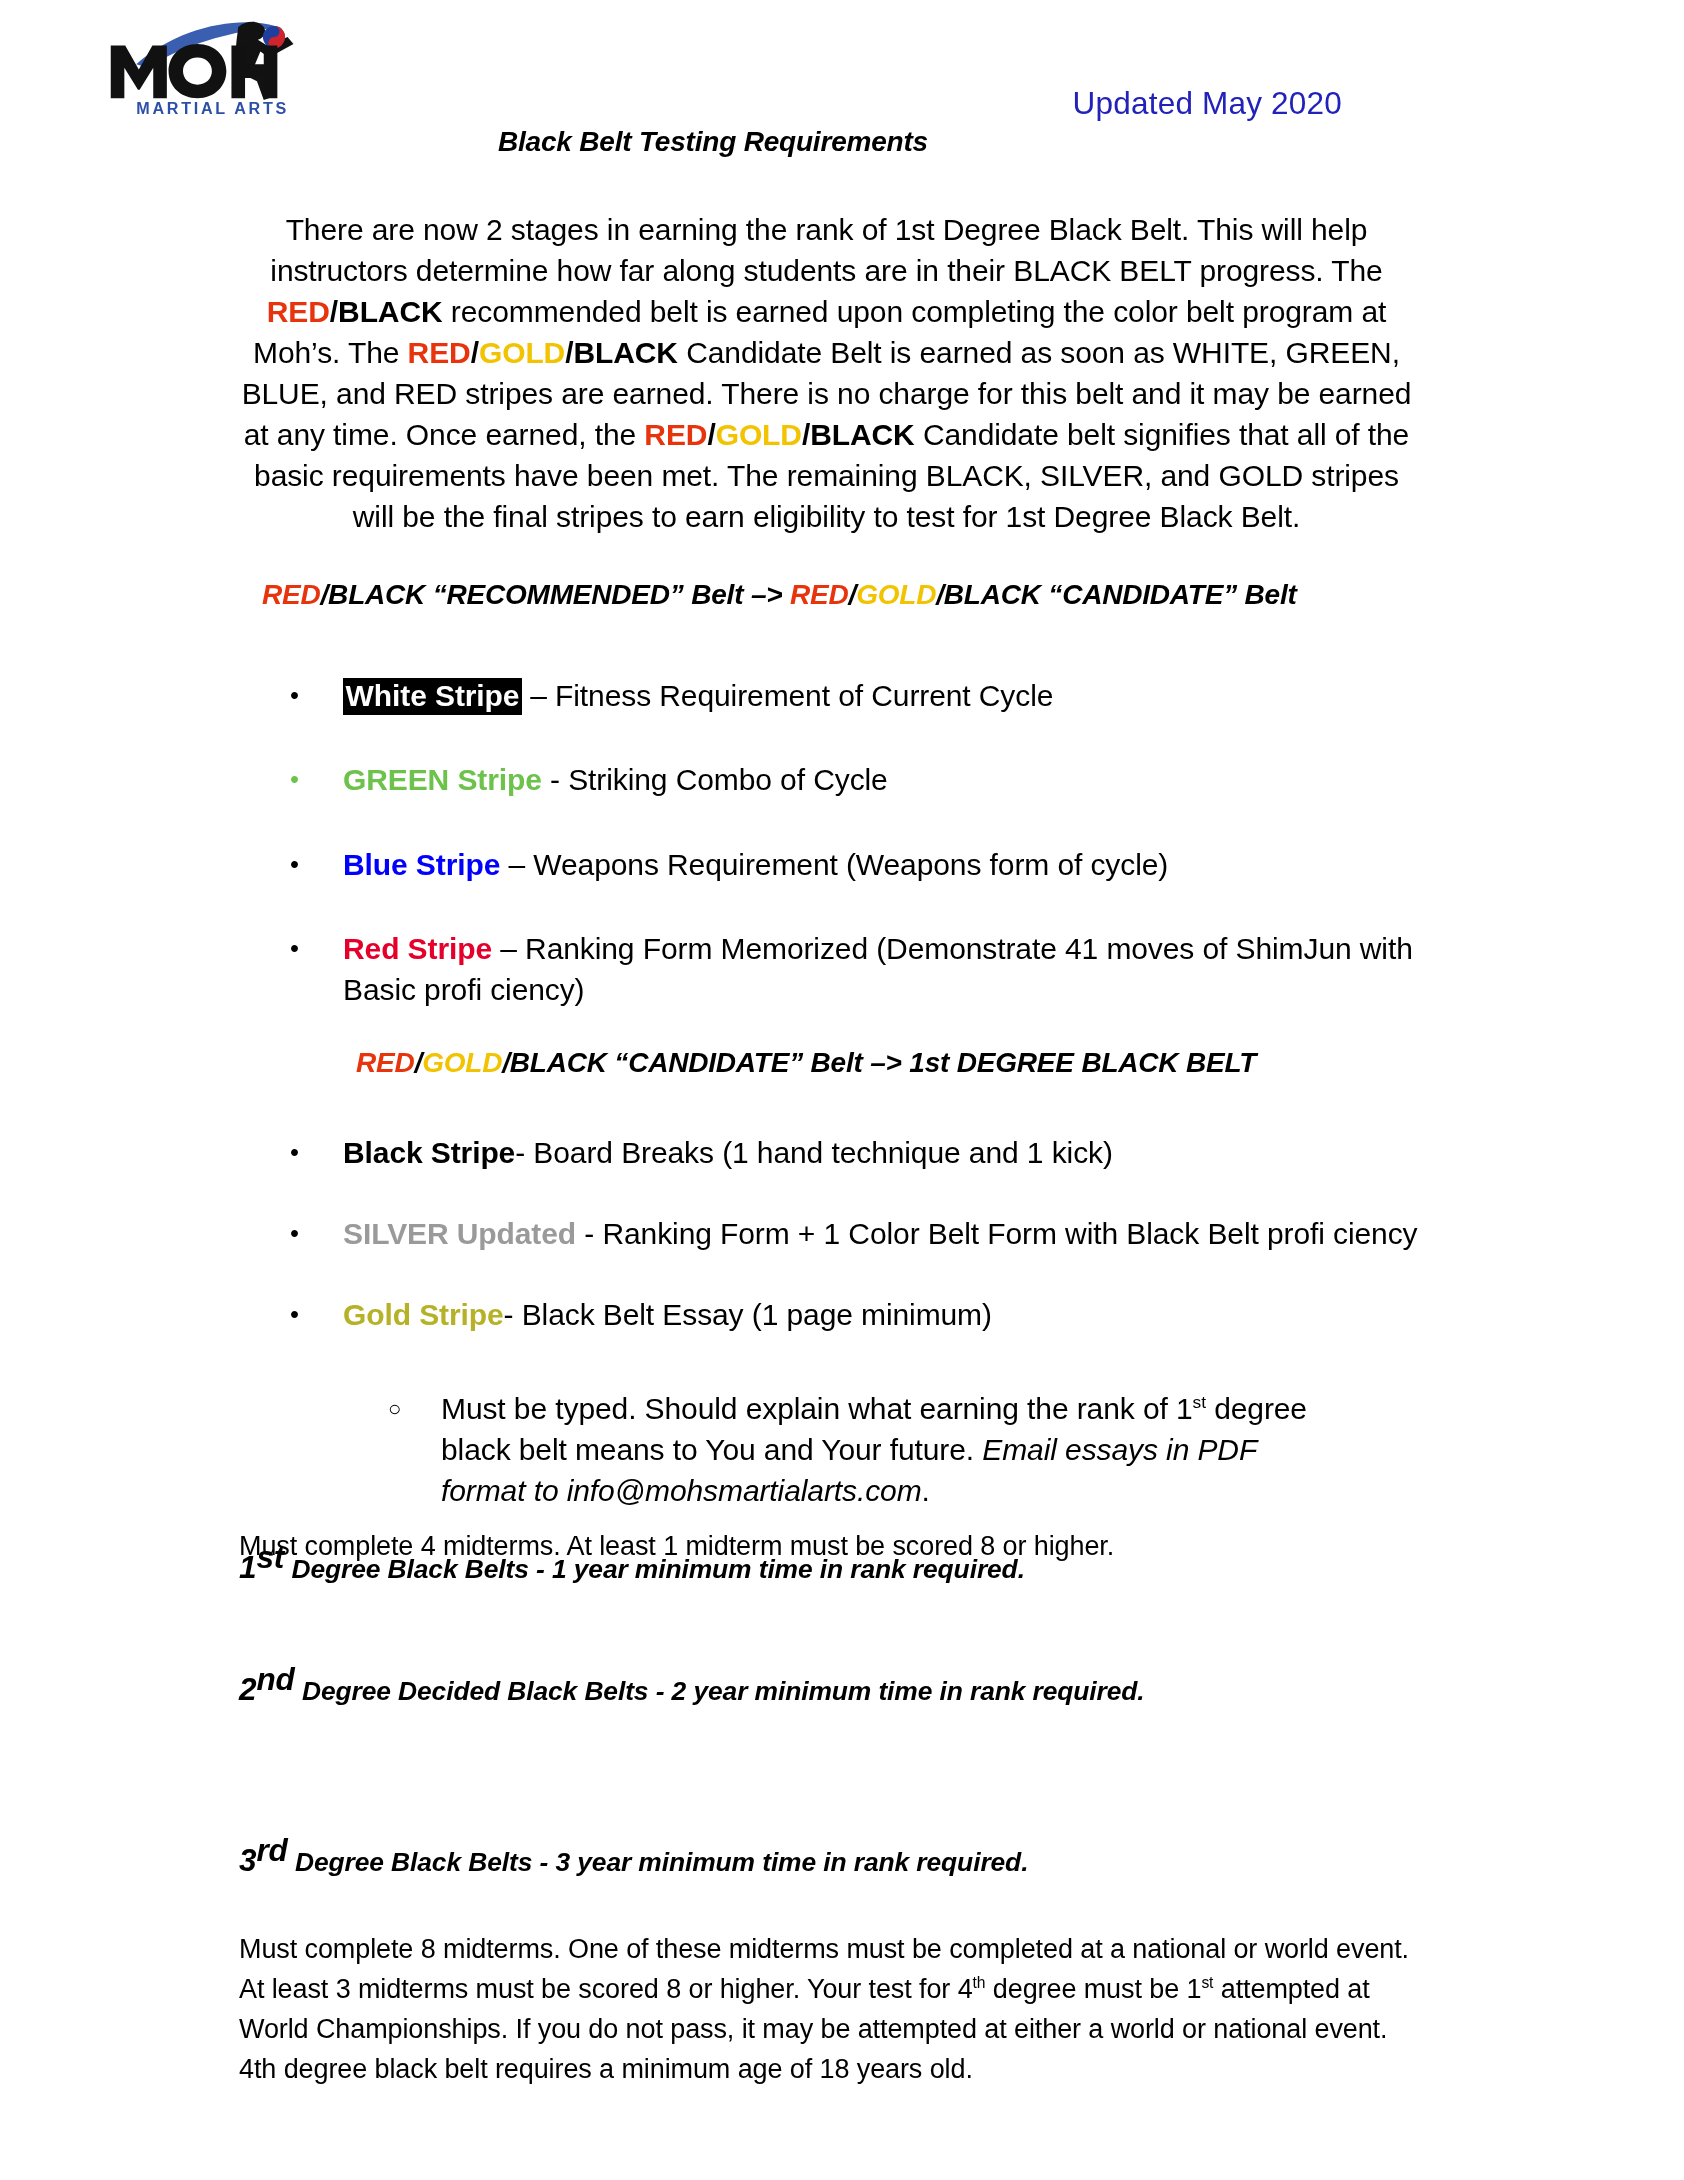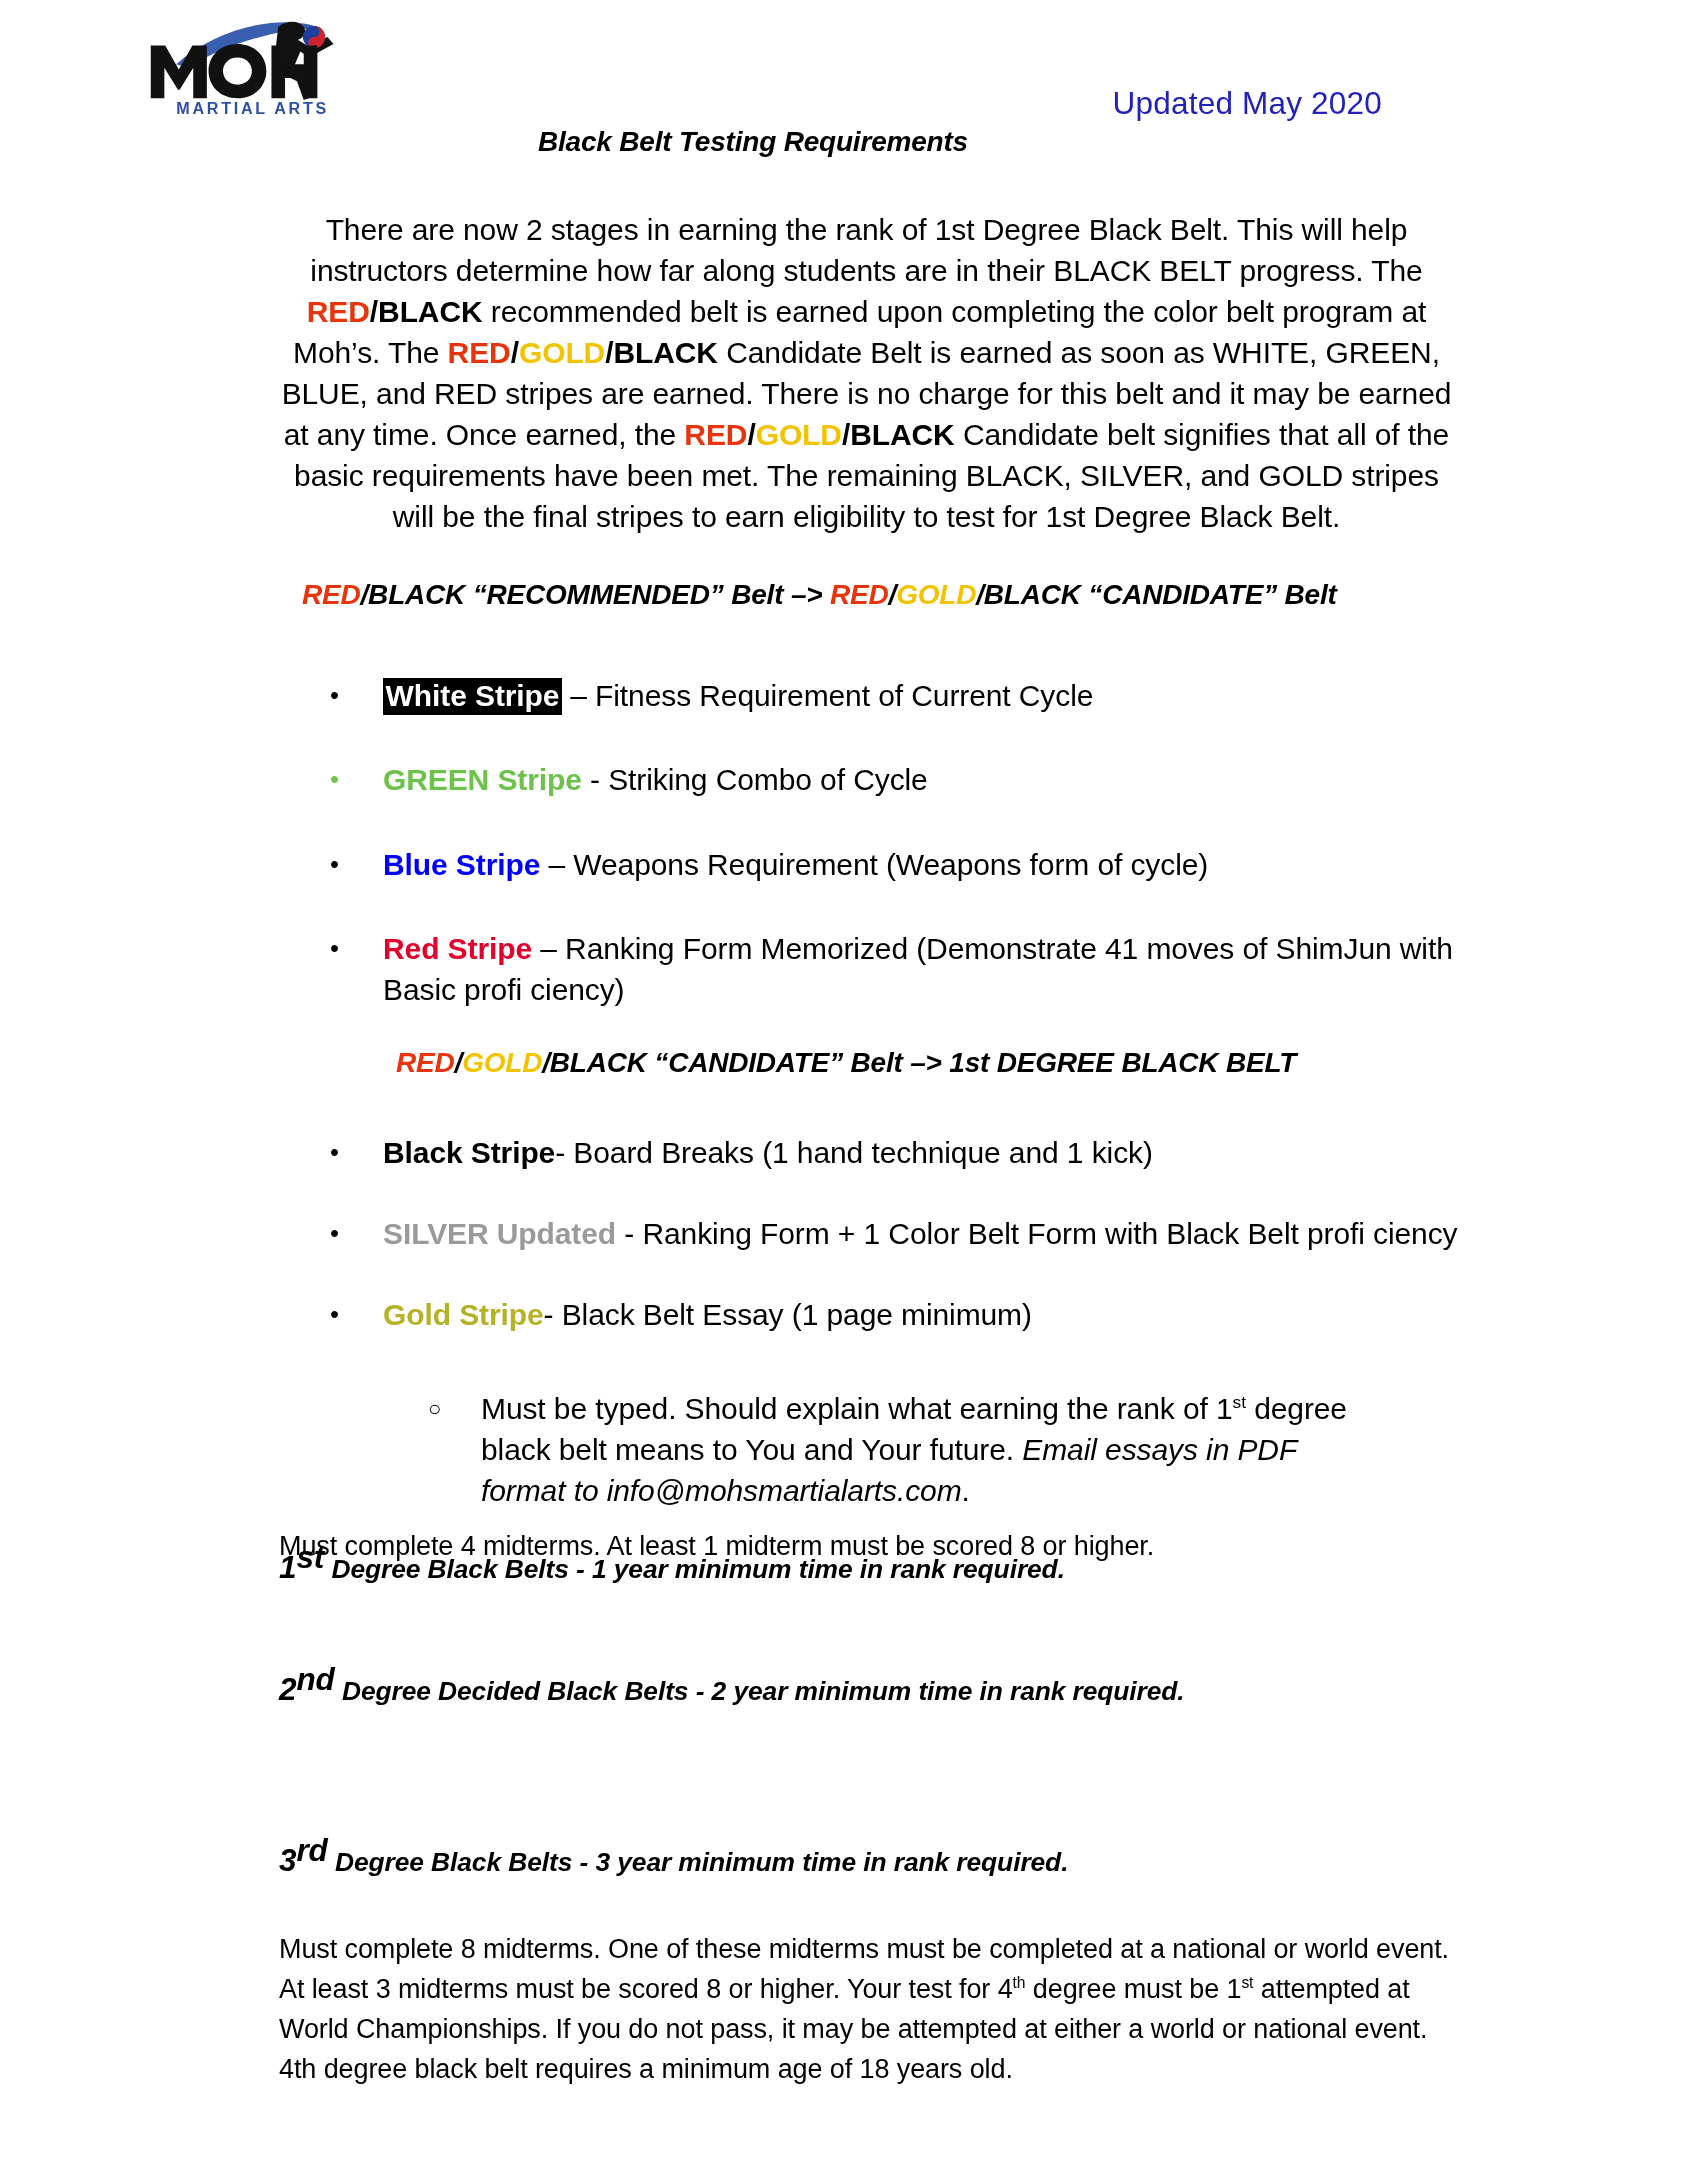--- a/index.html
+++ b/index.html
@@ -10,21 +10,20 @@
   body {
     font-family: "Liberation Sans", sans-serif;
     color: #000000;
   }
   #page {
     position: relative;
     width: 1468px;
     height: 2181px;
     background: #ffffff;
     overflow: hidden;
-    margin-left: 40px;
   }
 
   
   #logo {
     position: absolute;
     left: 85px;
     top: 15.3px;
     width: 247px;
     height: 102px;
   }

